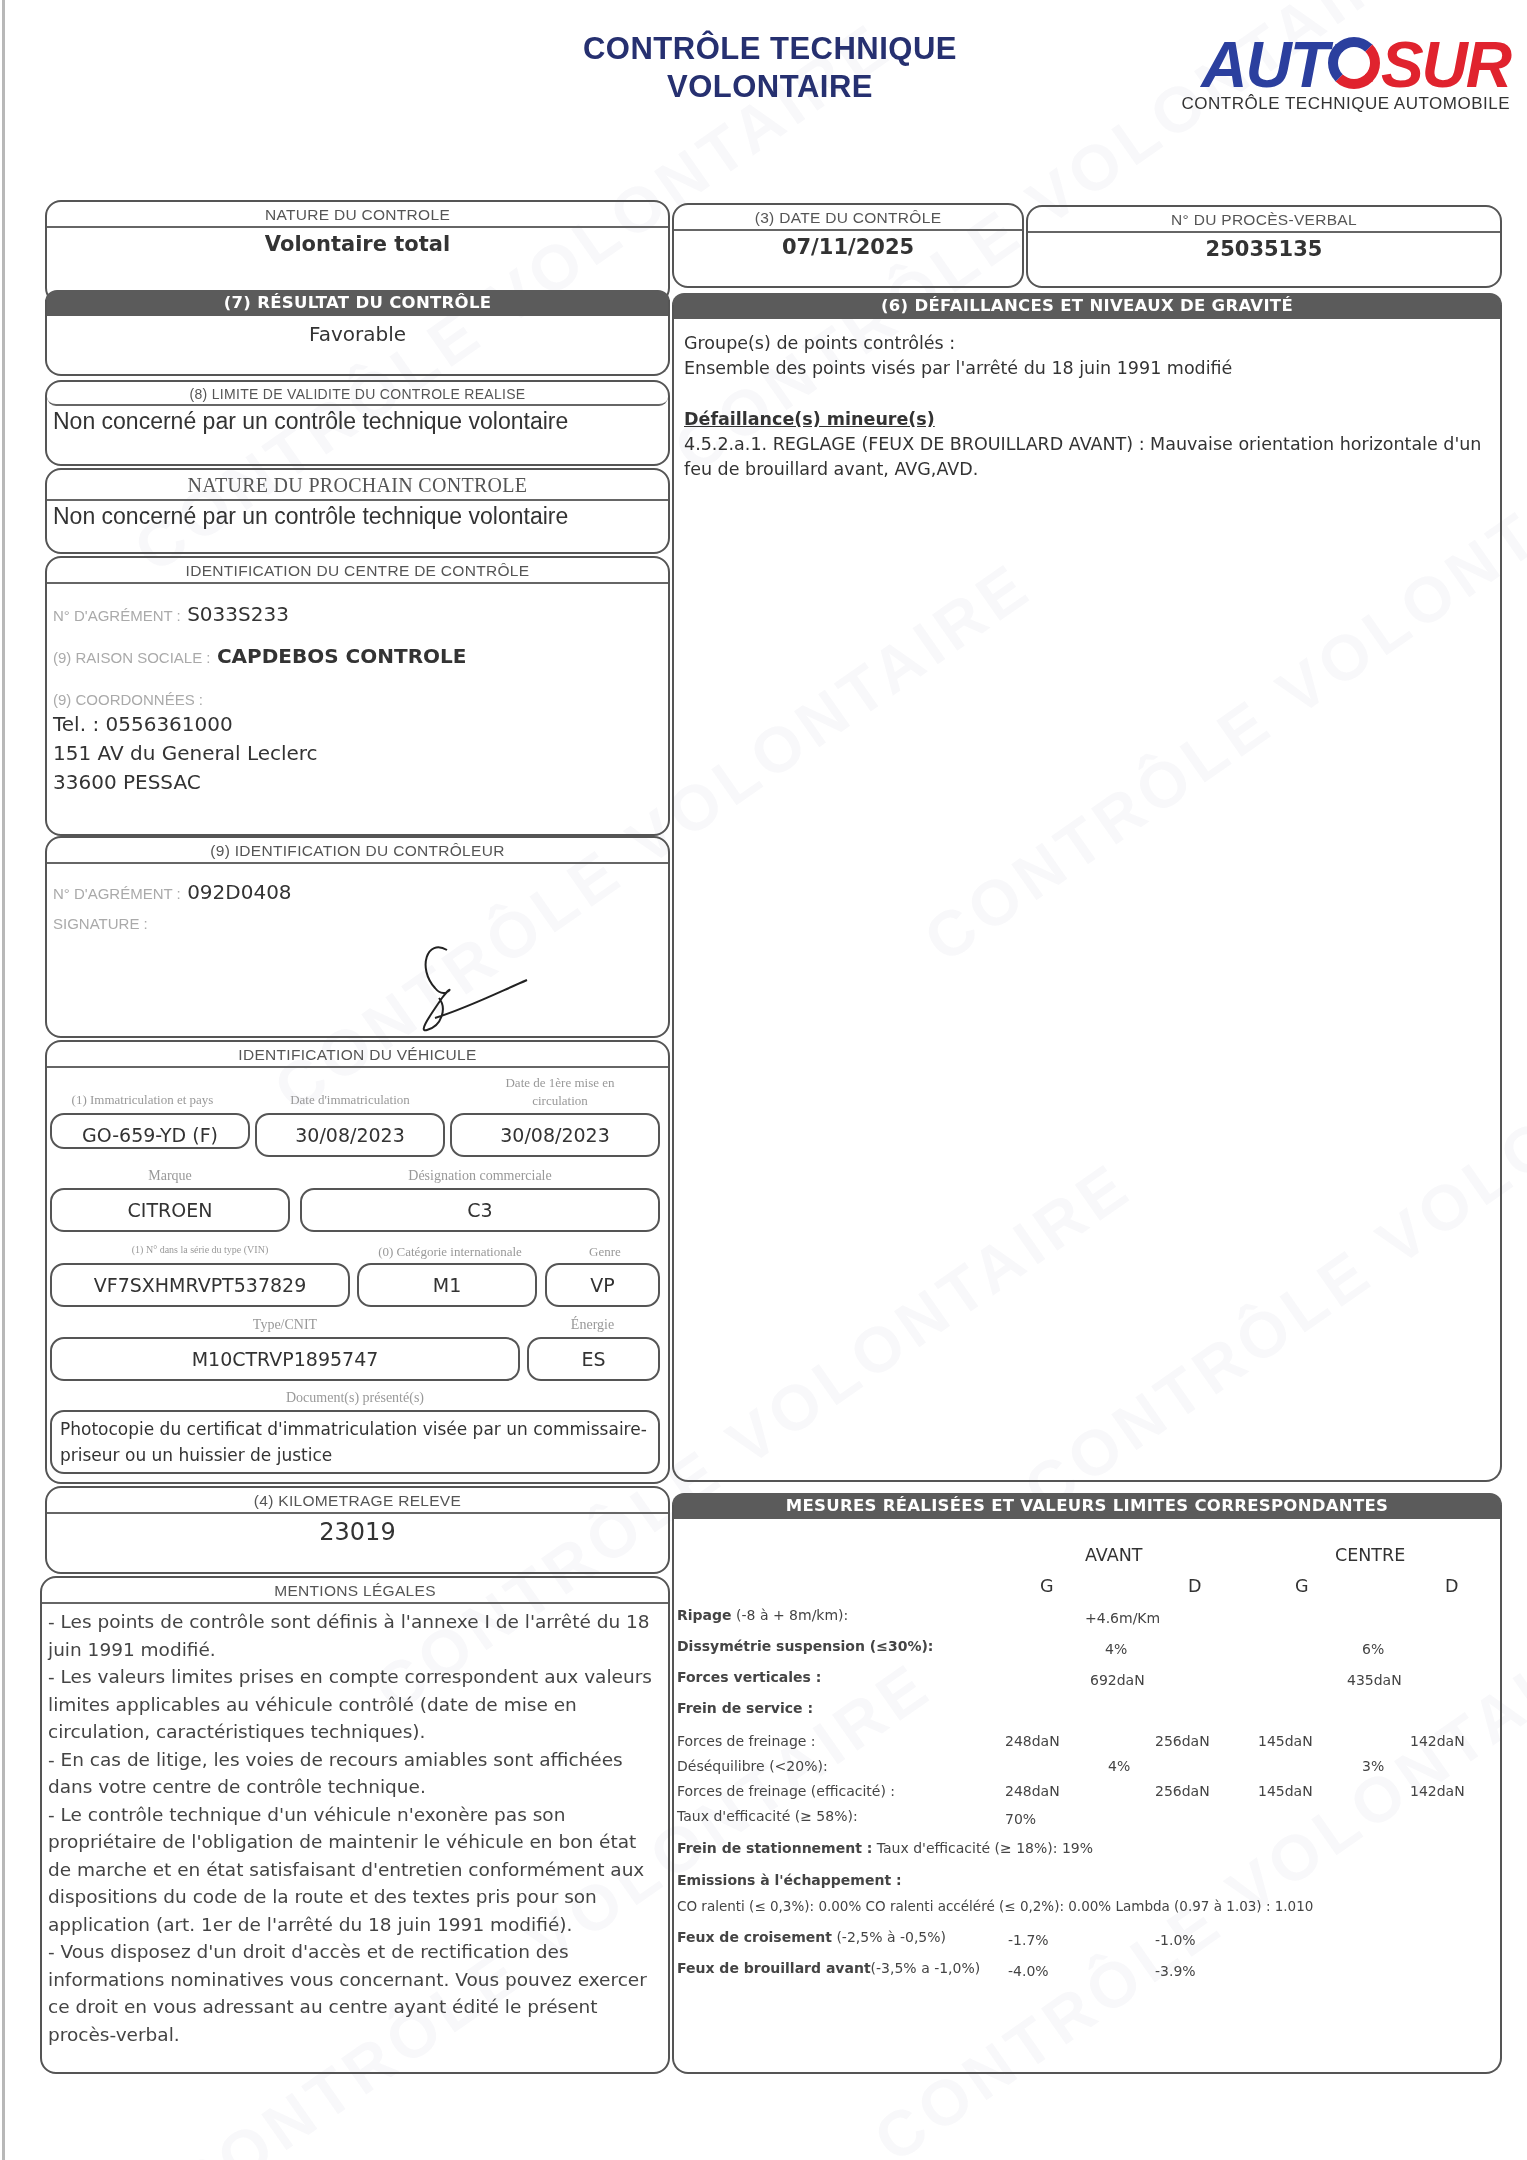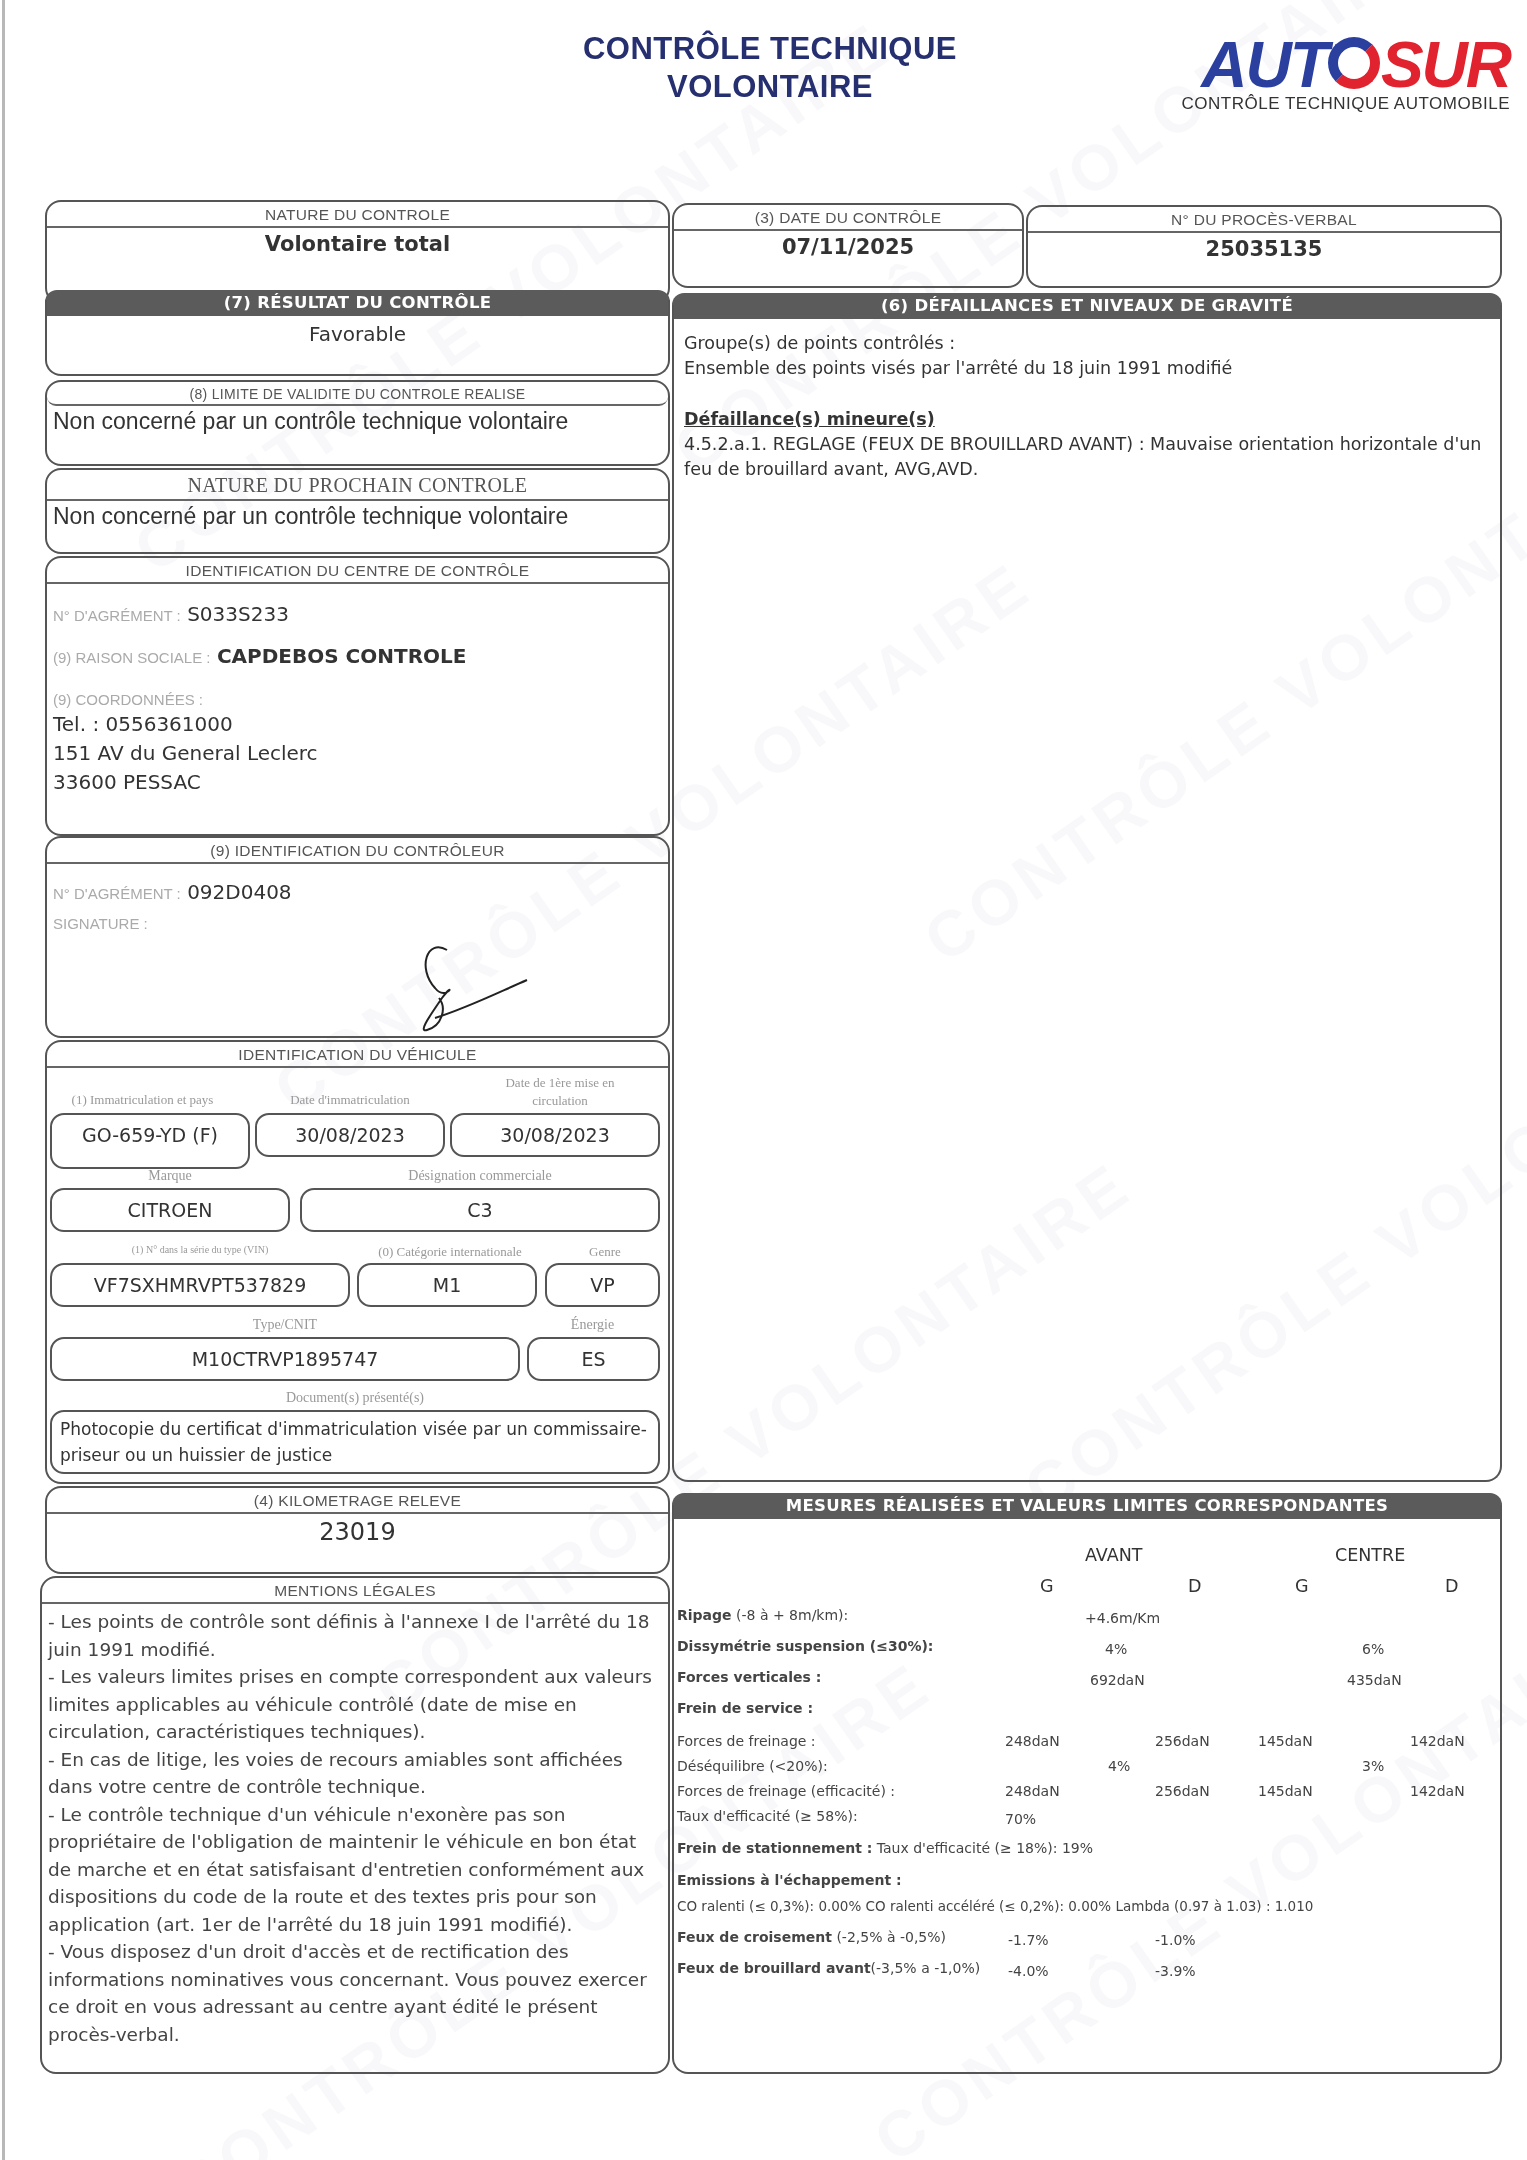--- a/index.html
+++ b/index.html
@@ -125,21 +125,21 @@
     <path d="M60,12 C40,0 30,30 48,50 C60,65 70,40 55,60 C45,75 30,95 40,92 C55,88 60,70 52,60 M48,80 C80,70 110,55 140,42" stroke="#222" stroke-width="2" fill="none"></path>
   </svg>
 </div>
 
 <div class="box" style="left:45px;top:1040px;width:625px;height:444px;">
   <div class="box-label">IDENTIFICATION DU VÉHICULE</div>
 </div>
 <div class="sublbl" style="left:55px;top:1092px;width:175px;font-size:13px;">(1) Immatriculation et pays</div>
 <div class="sublbl" style="left:260px;top:1092px;width:180px;font-size:13px;">Date d'immatriculation</div>
 <div class="sublbl" style="left:485px;top:1074px;width:150px;font-size:13px;line-height:18px;">Date de 1ère mise en circulation</div>
-<div class="pill" style="left:50px;top:1113px;width:200px;height:56px;">GO-659-YD (F)</div>
+<div class="pill" style="left:50px;top:1113px;width:200px;height:36px;">GO-659-YD (F)</div>
 <div class="pill" style="left:255px;top:1113px;width:190px;height:44px;">30/08/2023</div>
 <div class="pill" style="left:450px;top:1113px;width:210px;height:44px;">30/08/2023</div>
 
 <div class="sublbl" style="left:50px;top:1168px;width:240px;">Marque</div>
 <div class="sublbl" style="left:300px;top:1168px;width:360px;">Désignation commerciale</div>
 <div class="pill" style="left:50px;top:1188px;width:240px;height:44px;">CITROEN</div>
 <div class="pill" style="left:300px;top:1188px;width:360px;height:44px;">C3</div>
 
 <div class="sublbl" style="left:55px;top:1244px;width:290px;font-size:10px;">(1) N° dans la série du type (VIN)</div>
 <div class="sublbl" style="left:350px;top:1244px;width:200px;font-size:13px;">(0) Catégorie internationale</div>

